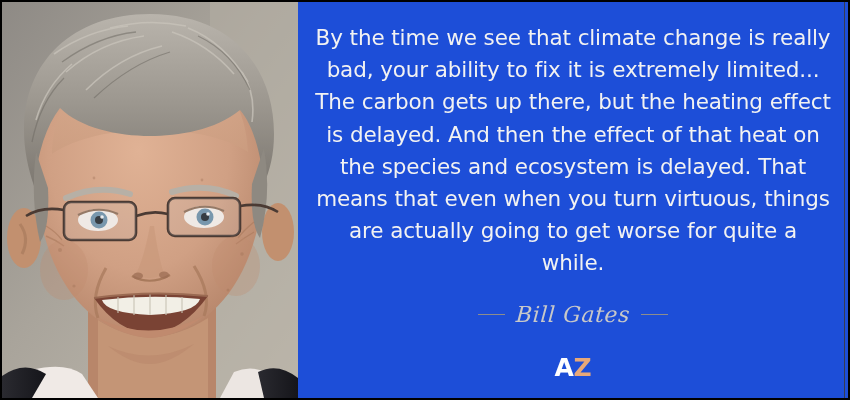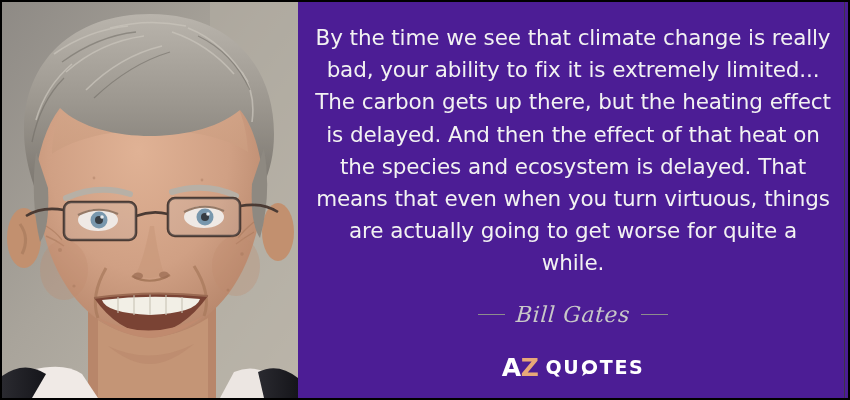--- a/index.html
+++ b/index.html
@@ -36,21 +36,21 @@
     display: block;
     width: 100%;
     height: 100%;
   }
 
   
   #quote-pane {
     position: relative;
     flex: 1 1 auto;
     height: 396px;
-    background: #4c1d95;
+    background: #1d4ed8;
     display: flex;
     flex-direction: column;
     align-items: center;
     box-sizing: border-box;
     padding: 20px 12px 0 12px;
   }
 
   #quote-text {
     width: 516px;
     margin: 0;
@@ -304,31 +304,18 @@
 
     <div id="attribution-row">
       <span class="attr-rule"></span>
       <span id="author-name">Bill Gates</span>
       <span class="attr-rule"></span>
     </div>
 
     <div id="brand-logo">
       <span class="brand-az"><span class="brand-a">A</span><span class="brand-z">Z</span></span>
 
-      <span class="brand-word">
-        <span>QU</span>
-        <span class="brand-bubble">
-          <svg width="17" height="18" viewBox="0 0 17 18" aria-hidden="true">
-            <path d="M8.5 0.9 C12.9 0.9 16.1 4.0 16.1 8.0 C16.1 12.0 12.9 15.1 8.5 15.1
-                     C7.3 15.1 6.2 14.9 5.2 14.5 L1.1 17.3 L2.6 13.2
-                     C1.4 11.8 0.9 10.0 0.9 8.0 C0.9 4.0 4.1 0.9 8.5 0.9 Z
-                     M8.5 4.3 C6.2 4.3 4.5 5.9 4.5 8.0 C4.5 10.1 6.2 11.7 8.5 11.7
-                     C10.8 11.7 12.5 10.1 12.5 8.0 C12.5 5.9 10.8 4.3 8.5 4.3 Z" fill="#ffffff"></path>
-          </svg>
-        </span>
-        <span>TES</span>
-      </span>
     </div>
 
     <div id="right-hairline"></div>
   </div>
 
 </div>
 
 </body></html>

